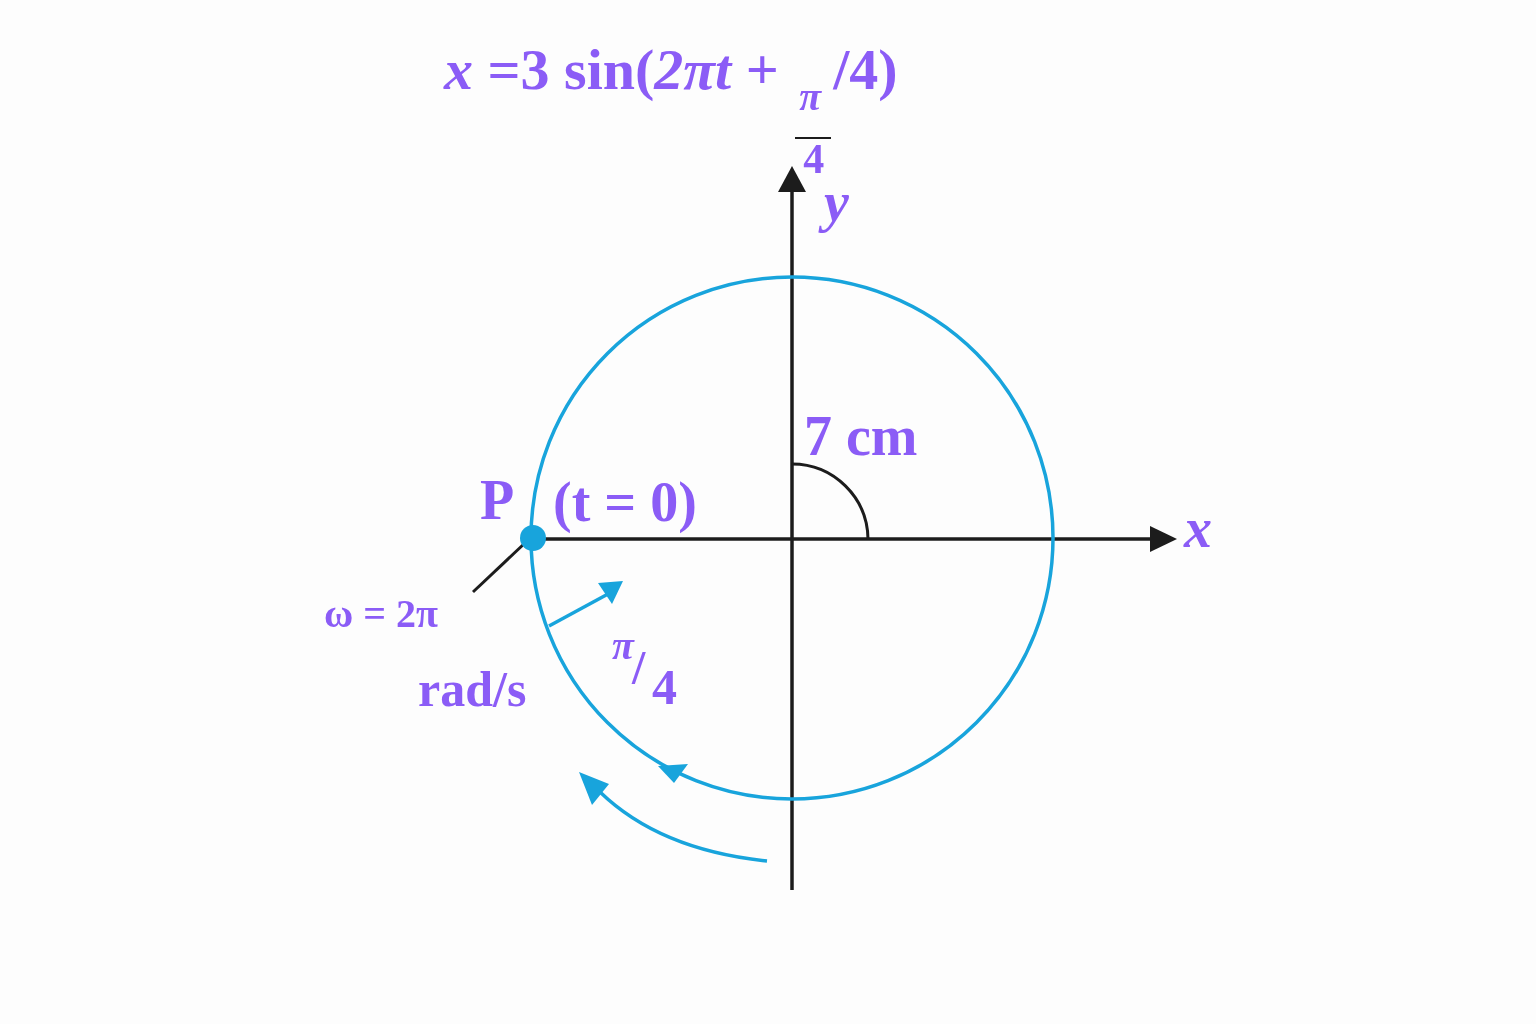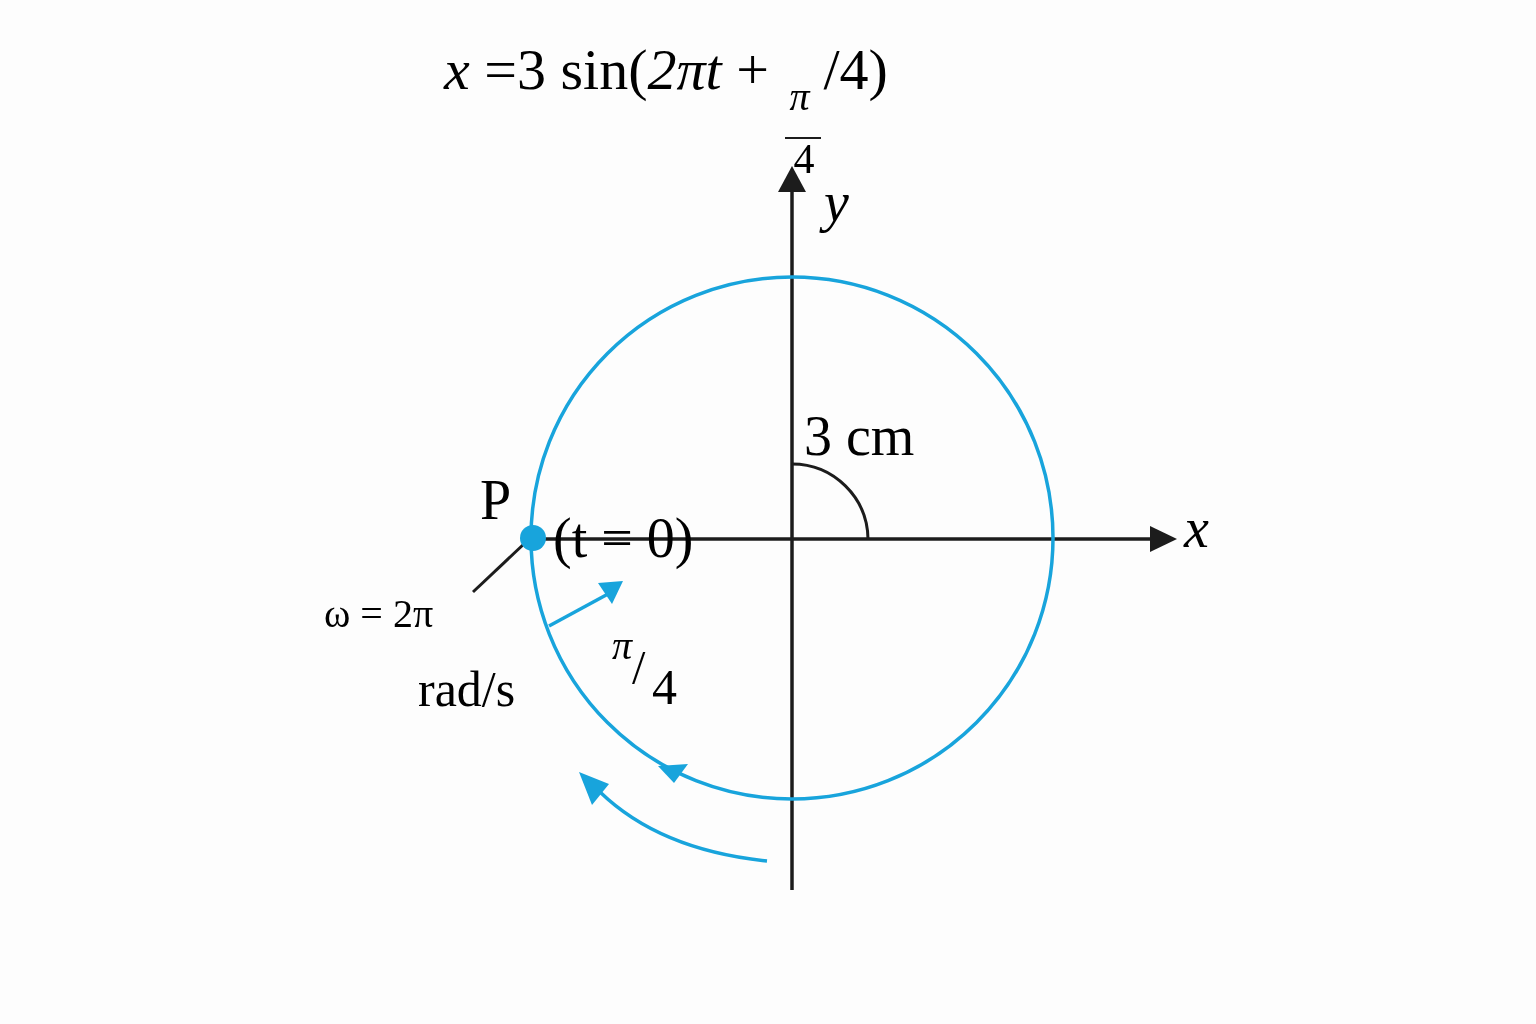--- a/index.html
+++ b/index.html
@@ -1,19 +1,19 @@
 <!DOCTYPE html>
 <html><head>
 <meta charset="utf-8">
 <style>
   html, body { margin:0; padding:0; background:#fdfdfd; }
   body { width:1536px; height:1024px; position:relative; overflow:hidden;
          font-family:"Liberation Serif","DejaVu Serif",serif; color:#1c1c1c; }
   svg { position:absolute; left:0; top:0; }
-  .lbl { position:absolute; white-space:nowrap; font-family:"Liberation Serif","DejaVu Serif",serif; color:#000000; }
+  .lbl { position:absolute; white-space:nowrap; font-family:"Liberation Serif","DejaVu Serif",serif; color:#8b5cf6;font-weight:bold; }
   .it { font-style:italic; }
   .eq { top:36px; left:444px; font-size:58px; }
   .frac { display:inline-block; position:relative; width:40px; }
   .frac .num { position:absolute; left:6px; top:-16px; font-size:40px; font-style:italic; }
   .frac .bar { position:absolute; left:2px; top:48px; width:36px; height:2px; background:#1c1c1c; }
   .frac .den { position:absolute; left:10px; top:46px; font-size:42px; }
 </style>
 </head>
 <body>
 
@@ -55,23 +55,23 @@
   <span class="frac">
     <span class="num">π</span>
     <span class="bar"></span>
     <span class="den">4</span>
   </span><span>/4</span><span>)</span>
 </div>
 
 <div class="lbl it" style="left:824px;top:170px;font-size:56px;">y</div>
 <div class="lbl it" style="left:1184px;top:496px;font-size:56px;">x</div>
 
-<div class="lbl" style="left:804px;top:404px;font-size:56px;">3 cm</div>
+<div class="lbl" style="left:804px;top:404px;font-size:56px;">7 cm</div>
 
 <div class="lbl" style="left:480px;top:468px;font-size:56px;">P</div>
-<div class="lbl" style="left:553px;top:470px;font-size:56px;margin-top:36px;">(t = 0)</div>
+<div class="lbl" style="left:553px;top:470px;font-size:56px;">(t = 0)</div>
 
 <div class="lbl" style="left:324px;top:590px;font-size:40px;">ω = 2π</div>
 <div class="lbl" style="left:418px;top:660px;font-size:50px;">rad/s</div>
 
 <div class="lbl it" style="left:612px;top:622px;font-size:40px;">π</div>
 <div class="lbl" style="left:632px;top:640px;font-size:48px;">/</div>
 <div class="lbl" style="left:652px;top:658px;font-size:50px;">4</div>
 
 </body></html>

